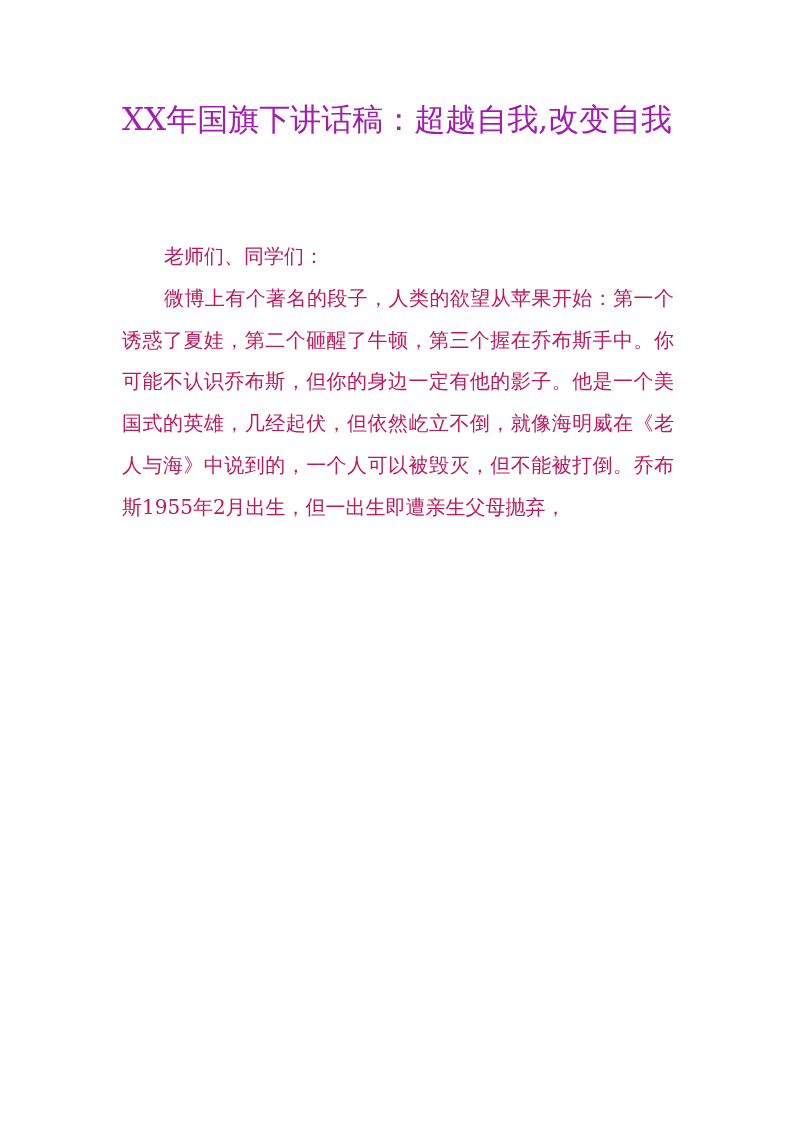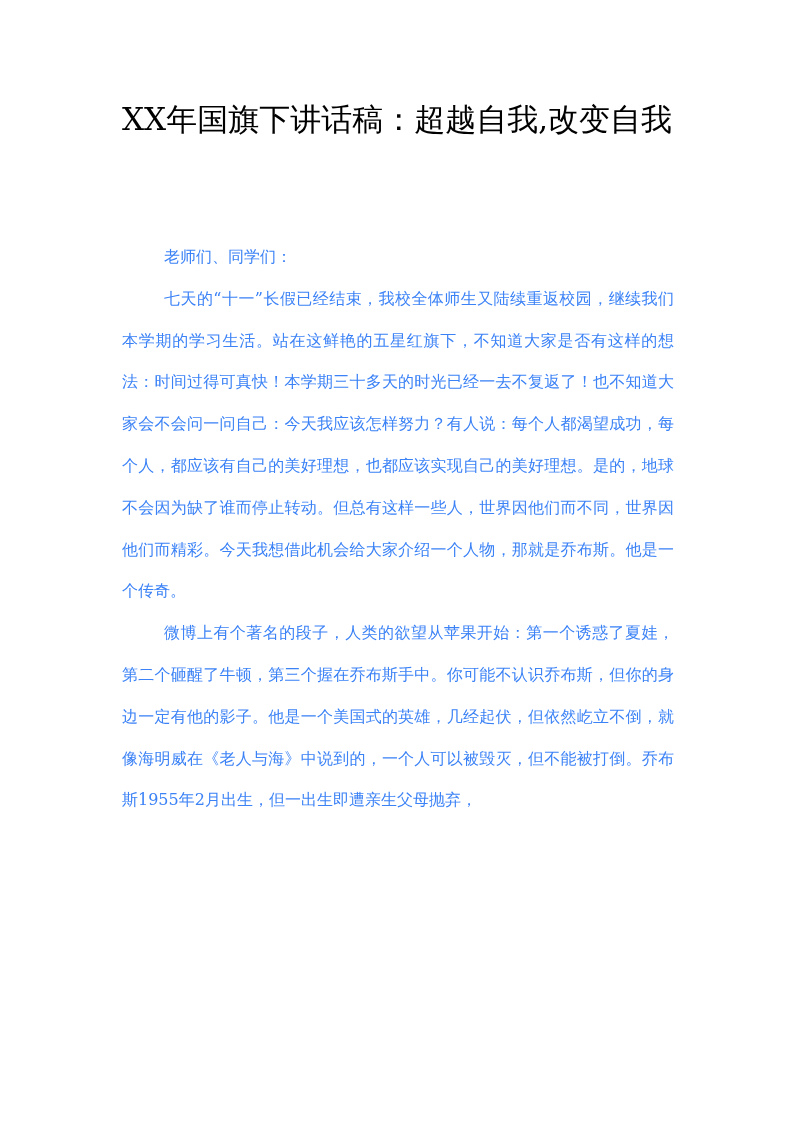--- a/index.html
+++ b/index.html
@@ -5,33 +5,32 @@
   html, body { margin: 0; padding: 0; background: #ffffff; }
   body { width: 794px; height: 1123px; position: relative; overflow: hidden; }
   .page {
     position: absolute; left: 0; top: 0; width: 794px; height: 1123px;
     background: #ffffff; color: #111111;
     font-family: "DejaVu Serif", "Liberation Serif", serif;
   }
   .title {
     position: absolute; left: 110px; top: 96px; width: 574px;
     text-align: center; font-size: 31px; line-height: 46px;
-    color: #000000; font-weight: normal; margin: 0;
+    color: #a21caf; font-weight: normal; margin: 0;
   }
   .body {
     position: absolute; left: 122px; top: 236px; width: 552px;
-    font-size: 16px; line-height: 41.8px; color: #3b82f6;
+    font-size: 20px; line-height: 41.8px; color: #be185d;
     text-align: justify;
   }
   .body p { margin: 0; text-indent: 42px; }
   .body p.salutation { text-indent: 42px; }
 </style>
 </head>
 <body>
 
 <div class="page">
   <h1 class="title">XX年国旗下讲话稿：超越自我,改变自我</h1>
   <div class="body">
     <p class="salutation">老师们、同学们：</p>
-    <p>七天的“十一”长假已经结束，我校全体师生又陆续重返校园，继续我们本学期的学习生活。站在这鲜艳的五星红旗下，不知道大家是否有这样的想法：时间过得可真快！本学期三十多天的时光已经一去不复返了！也不知道大家会不会问一问自己：今天我应该怎样努力？有人说：每个人都渴望成功，每个人，都应该有自己的美好理想，也都应该实现自己的美好理想。是的，地球不会因为缺了谁而停止转动。但总有这样一些人，世界因他们而不同，世界因他们而精彩。今天我想借此机会给大家介绍一个人物，那就是乔布斯。他是一个传奇。</p>
     <p>微博上有个著名的段子，人类的欲望从苹果开始：第一个诱惑了夏娃，第二个砸醒了牛顿，第三个握在乔布斯手中。你可能不认识乔布斯，但你的身边一定有他的影子。他是一个美国式的英雄，几经起伏，但依然屹立不倒，就像海明威在《老人与海》中说到的，一个人可以被毁灭，但不能被打倒。乔布斯1955年2月出生，但一出生即遭亲生父母抛弃，</p>
   </div>
 </div>
 
 </body></html>

